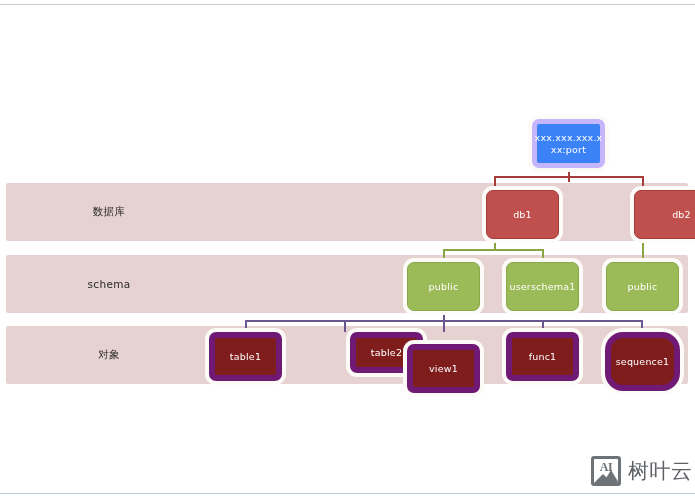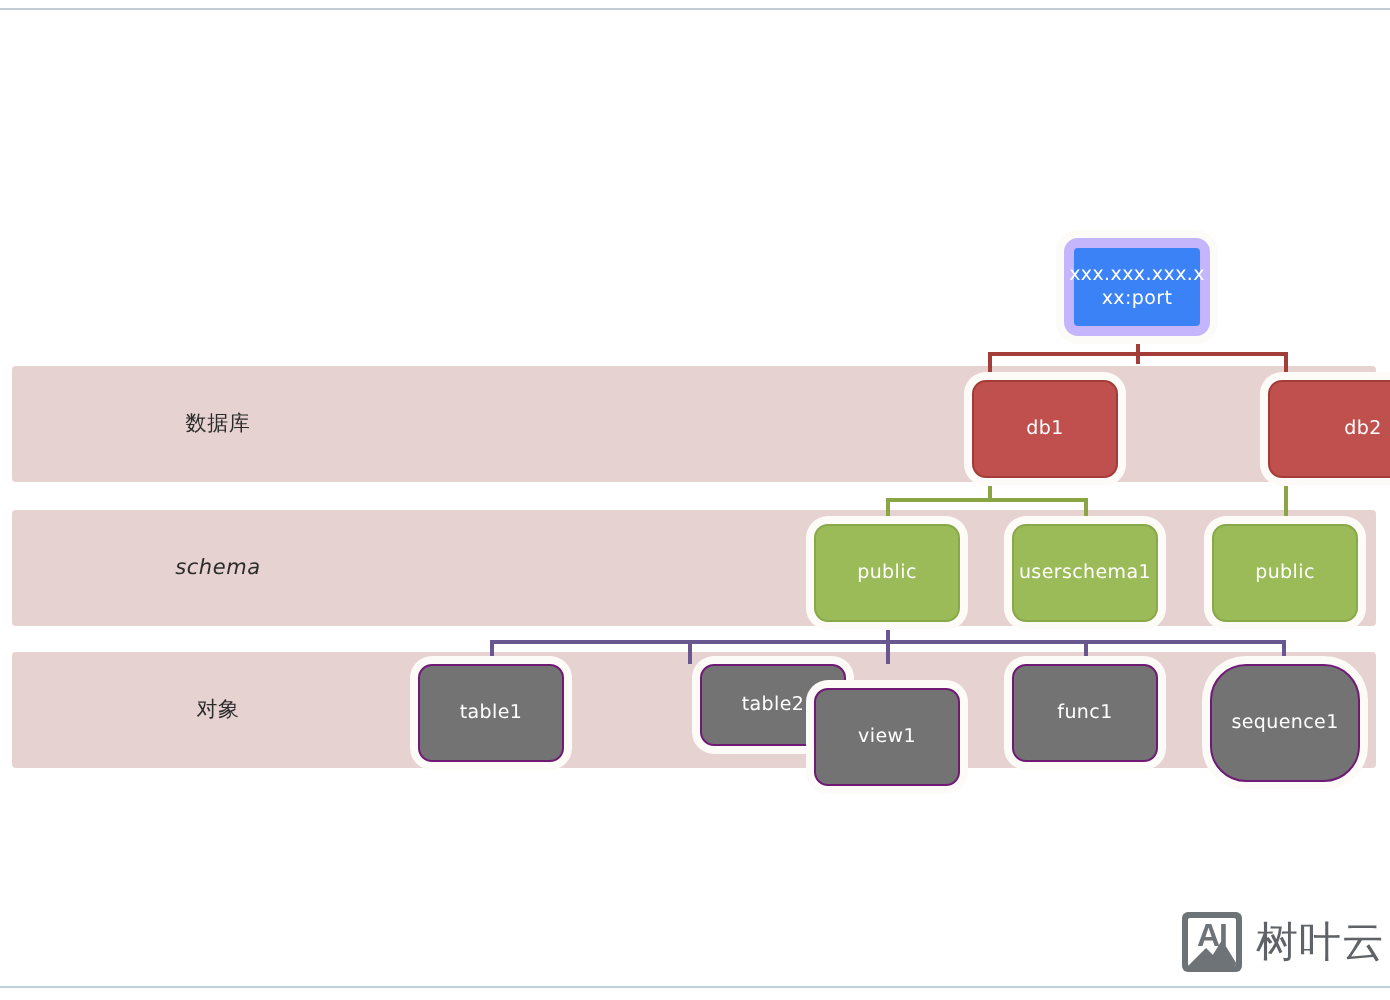--- a/index.html
+++ b/index.html
@@ -85,22 +85,22 @@
   .node.db {
     background: #c0504d;
     border: 1px solid #a23c39;
     margin-left: 28px;
   }
   .node.schema {
     background: #9bbb59;
     border: 1px solid #88a84a;
   }
   .node.object {
-    background: #737373;
-    border: 1px solid #701a75;
+    background: #7f1d1d;
+    border: 6px solid #701a75;
   }
 
   
   .conn {
     position: absolute;
   }
   .conn.v { width: 2px; }
   .conn.h { height: 2px; }
   .c-red   { background: #a43c38; }
   .c-green { background: #8aa644; }
@@ -130,24 +130,24 @@
     width: 24px; height: 24px;
     background: #ffffff;
     border-radius: 1px;
     overflow: hidden;
   }
   #watermark .wm-icon .wm-ai {
     position: absolute;
     left: 0; top: 1px;
     width: 24px;
     text-align: center;
-    font-size: 16px;
+    font-size: 12px;
     font-weight: bold;
     color: #6e7377;
-    font-family: Liberation Sans, sans-serif;
+    font-family: Liberation Serif, serif;
     letter-spacing: -.5px;
   }
   #watermark .wm-icon .wm-mtn {
     position: absolute;
     left: 0; bottom: 0;
     width: 0; height: 0;
     border-left: 9px solid transparent;
     border-right: 9px solid transparent;
     border-bottom: 9px solid #6e7377;
   }
@@ -171,21 +171,21 @@
 
 <div id="canvas">
 
   <div class="rule-top"></div>
 
 
   <div class="band" style="top:183px;">
     <div class="band-label">数据库</div>
   </div>
 
-  <div class="band" style="top:255px;font-style:italic;">
+  <div class="band" style="top:255px;">
     <div class="band-label">schema</div>
   </div>
 
   <div class="band" style="top:326px;">
     <div class="band-label">对象</div>
   </div>
 
   <div class="conn v c-red" style="left:568px; top:168px; height:14px;"></div>
   <div class="conn h c-red" style="left:494px; top:176px; width:150px;"></div>
   <div class="conn v c-red" style="left:494px; top:176px; height:14px;"></div>

